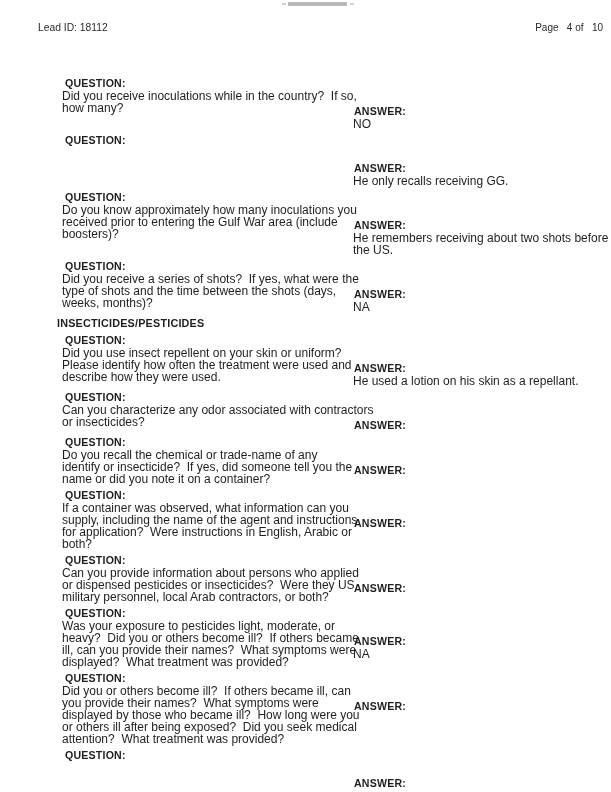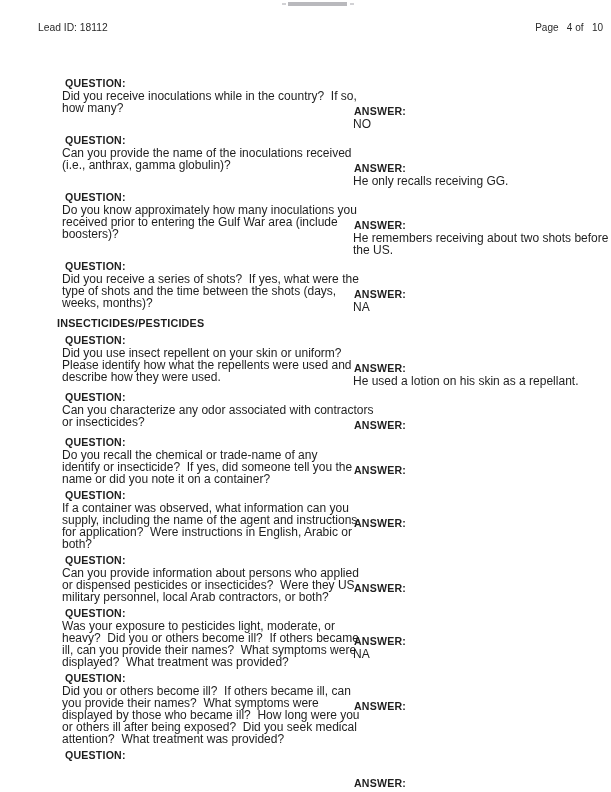--- a/index.html
+++ b/index.html
@@ -119,22 +119,20 @@
 how many?</div>
         </div>
         <div class="a-col">
           <div class="lbl">ANSWER:</div>
           <div class="txt">NO</div>
         </div>
       </div>
       <div class="row">
         <div class="q-col">
           <div class="lbl">QUESTION:</div>
-          <div class="txt">Can you provide the name of the inoculations received
-(i.e., anthrax, gamma globulin)?</div>
         </div>
         <div class="a-col">
           <div class="lbl">ANSWER:</div>
           <div class="txt">He only recalls receiving GG.</div>
         </div>
       </div>
       <div class="row">
         <div class="q-col">
           <div class="lbl">QUESTION:</div>
           <div class="txt">Do you know approximately how many inoculations you
@@ -157,21 +155,21 @@
         <div class="a-col">
           <div class="lbl">ANSWER:</div>
           <div class="txt">NA</div>
         </div>
       </div>
       <div class="section-header">INSECTICIDES/PESTICIDES</div>
       <div class="row">
         <div class="q-col">
           <div class="lbl">QUESTION:</div>
           <div class="txt">Did you use insect repellent on your skin or uniform?
-Please identify how what the repellents were used and
+Please identify how often the treatment were used and
 describe how they were used.</div>
         </div>
         <div class="a-col">
           <div class="lbl">ANSWER:</div>
           <div class="txt">He used a lotion on his skin as a repellant.</div>
         </div>
       </div>
       <div class="row">
         <div class="q-col">
           <div class="lbl">QUESTION:</div>

